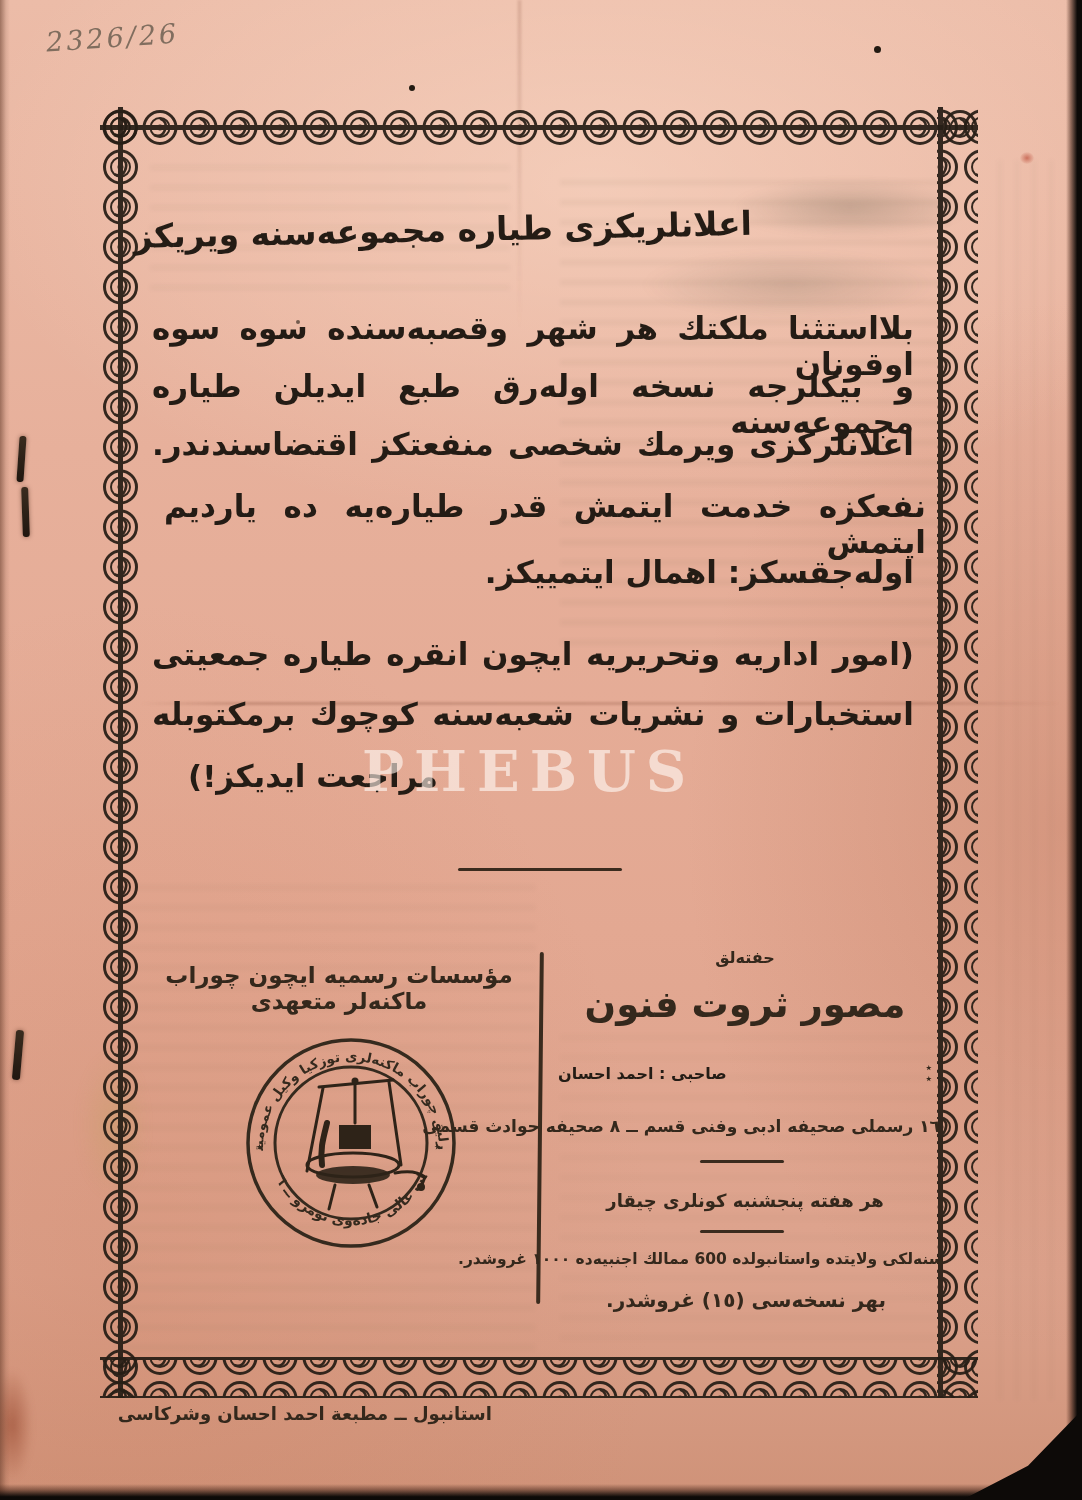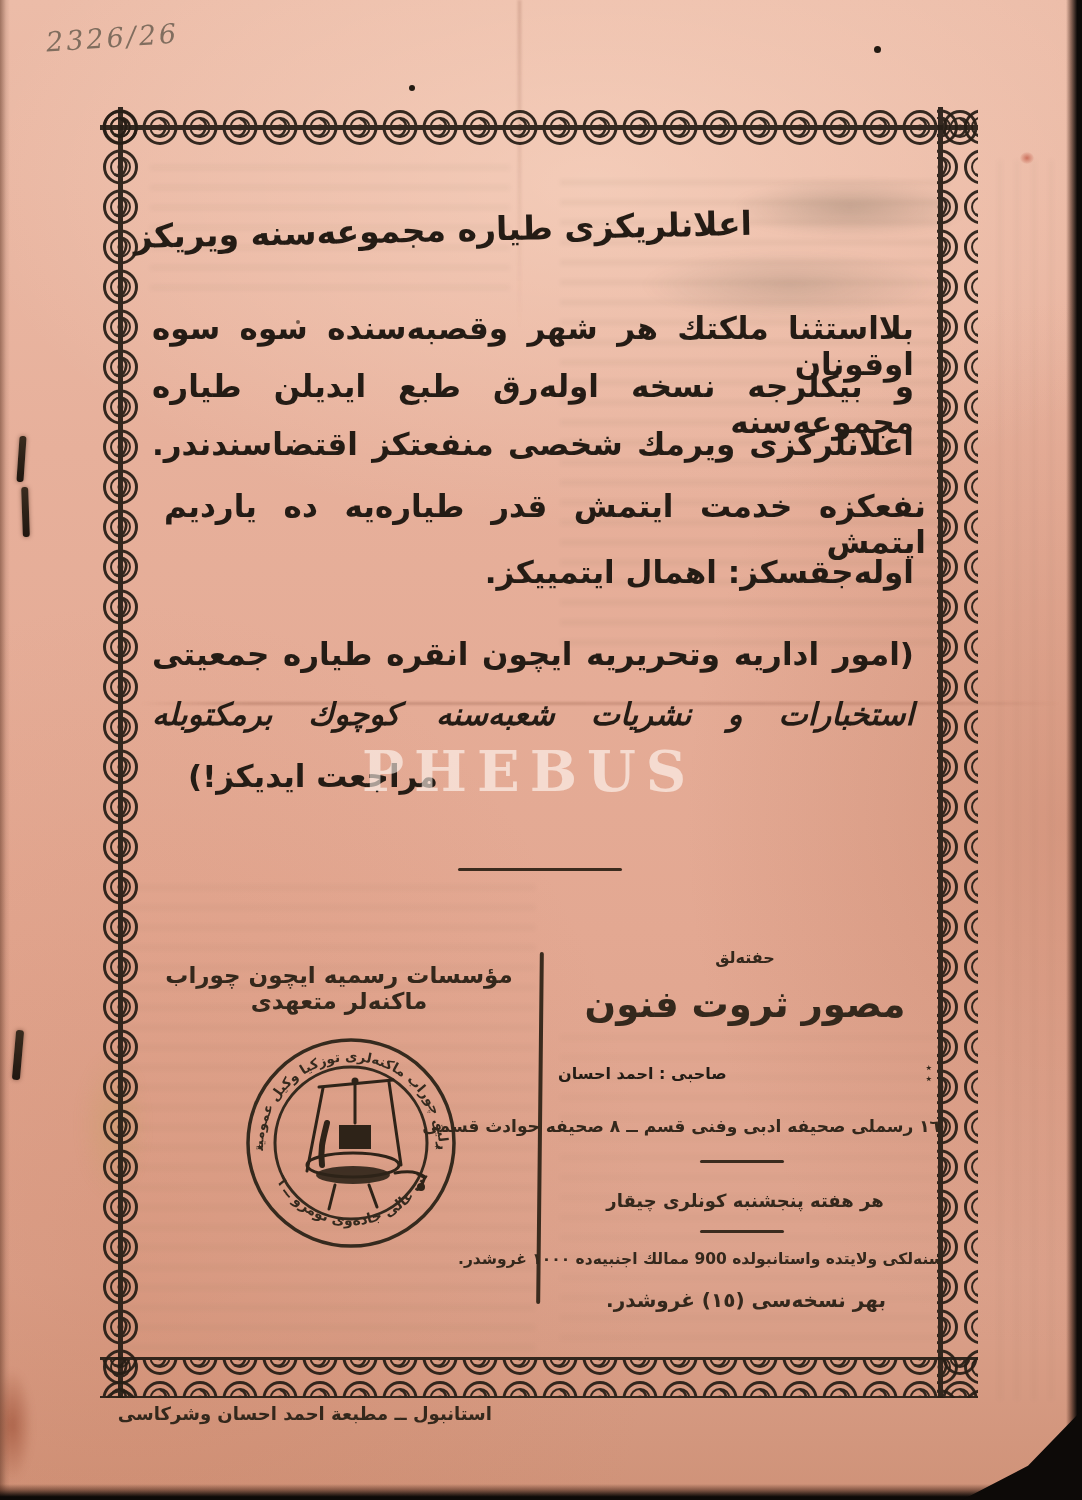--- a/index.html
+++ b/index.html
@@ -112,21 +112,21 @@
   <div class="line heading">اعلانلريكزى طياره مجموعه‌سنه ويريكز</div>
 
   <div class="line body-line just" style="top:368px;">و بيكلرجه نسخه اوله‌رق طبع ايديلن طياره مجموعه‌سنه</div>
   <div class="line body-line just" style="top:310px;">بلااستثنا ملكتك هر شهر وقصبه‌سنده سوه سوه اوقونان</div>
   <div class="line body-line just" style="top:426px;">اعلانلركزى ويرمك شخصى منفعتكز اقتضاسندندر.</div>
 
   <div class="line body-line just" style="top:488px;margin-left:12px;">نفعكزه خدمت ايتمش قدر طياره‌يه ده يارديم ايتمش</div>
   <div class="line body-line alr" style="top:554px;">اوله‌جقسكز: اهمال ايتمييكز.</div>
 
   <div class="line body-line just" style="top:636px;">(امور اداريه وتحريريه ايچون انقره طياره جمعيتى</div>
-  <div class="line body-line just" style="top:696px;font-style:italic;">استخبارات و نشريات شعبه‌سنه كوچوك برمكتوبله</div>
+  <div class="line body-line just" style="top:696px;">استخبارات و نشريات شعبه‌سنه كوچوك برمكتوبله</div>
   <div class="line body-line all" style="top:758px;padding-left:36px;">مراجعت ايديكز!)</div>
 
   <div class="abs watermark">PHEBUS</div>
 
   <div class="abs divider" style="left:458px;top:868px;width:164px;height:3px;"></div>
 
   <div class="abs divider" style="left:538px;top:952px;width:4px;height:352px;transform:rotate(.6deg);"></div>
 
   <div class="line foot ctr" style="left:140px;top:962px;width:398px;font-size:23px;white-space:normal;">مؤسسات رسميه ايچون چوراب ماكنه‌لر متعهدى</div>
 
@@ -178,21 +178,21 @@
   </div>
 
   <div class="line foot ctr" style="left:550px;top:1116px;width:390px;font-size:17px;">١٦ رسملى صحيفه ادبى وفنى قسم ــ ٨ صحيفه حوادث قسمى</div>
 
   <div class="abs divider" style="left:700px;top:1160px;width:84px;height:2.5px;"></div>
 
   <div class="line foot ctr" style="left:585px;top:1190px;width:320px;font-size:18px;">هر هفته پنجشنبه كونلرى چيقار</div>
 
   <div class="abs divider" style="left:700px;top:1230px;width:84px;height:2.5px;"></div>
 
-  <div class="line foot ctr" style="left:548px;top:1250px;width:396px;font-size:15.5px;">سنه‌لكى ولايتده واستانبولده 900 ممالك اجنبيه‌ده ١٠٠٠ غروشدر.</div>
+  <div class="line foot ctr" style="left:548px;top:1250px;width:396px;font-size:15.5px;">سنه‌لكى ولايتده واستانبولده 600 ممالك اجنبيه‌ده ١٠٠٠ غروشدر.</div>
 
   <div class="line foot ctr" style="left:590px;top:1288px;width:312px;font-size:20px;">بهر نسخه‌سى (١٥) غروشدر.</div>
 
   <div class="line foot ctr" style="left:128px;top:1403px;width:364px;font-size:18px;">استانبول ــ مطبعة احمد احسان وشركاسى</div>
 
   <div class="abs edge-left"></div>
   <div class="abs edge-right"></div>
   <div class="abs edge-bottom"></div>
   <div class="abs edge-corner"></div>
 

